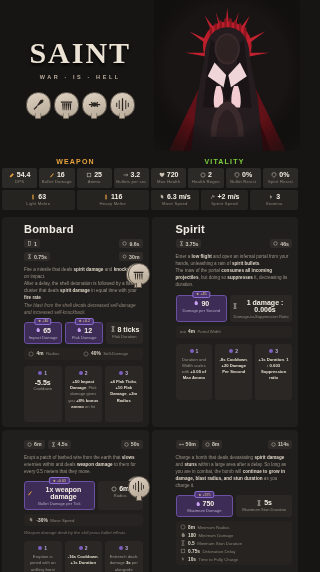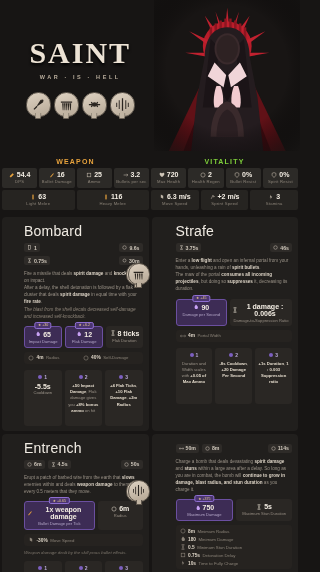--- a/index.html
+++ b/index.html
@@ -49,21 +49,21 @@
   .stat-lbl { font-size: 4.2px; color: #8b8378; margin-top: 1px; letter-spacing: .2px; }
   .sicon { width: 6px; height: 6px; flex: none; }
   .stat-row2 { display: flex; gap: 2px; margin-top: 2px; }
 
   
   .skills { padding: 4px 2px 6px; display: grid; grid-template-columns: 1fr 1fr; gap: 3px; }
   .card { background: #211f1d; border-radius: 4px; padding: 6px 6px 5px 6px; position: relative;
           min-height: 175px; }
   .card.indent { padding-left: 22px; }
   .card.indent-r { padding-left: 24px; }
-  .card-title { font-size: 14px; font-weight: normal; color: #f0ebe3; letter-spacing: .2px; }
+  .card-title { font-size: 11px; font-weight: bold; color: #f0ebe3; letter-spacing: .2px; }
   .chip-row { display: flex; align-items: center; gap: 3px; margin-top: 4px; }
   .chip { background: #2e2b28; border-radius: 2px; padding: 1.5px 3px; font-size: 5.2px;
           color: #cfc7bb; display: flex; align-items: center; gap: 2px; font-weight: bold; }
   .chip .sicon { width: 5px; height: 5px; }
   .chip-spacer { flex: 1; }
   .desc { margin-top: 5px; font-size: 4.6px; line-height: 1.55; color: #9a9287; }
   .desc b { color: #ddd4c6; }
   .desc .em { color: #8d8478; font-style: italic; }
 
   .main-stats { display: flex; gap: 3px; margin-top: 6px; }
@@ -469,21 +469,21 @@
     <div class="card indent-r">
       <div class="medals" style="left:-12px;">
         <div class="medal" style="left:-12px; top:46px;">
           <div class="medal-disc">
             <svg class="medal-glyph" viewBox="0 0 24 24" fill="#2a2520">
                 <path d="M3 7h18v2H3zM5 10l1 11h1l.5-11zM9 10l1 11h1l.5-11zM13 10l1 11h1l.5-11zM17 10l1 11h1l.5-11z"></path>
               </svg>
           </div>
         </div>
       </div>
-      <div class="card-title">Strafe</div>
+      <div class="card-title">Spirit</div>
       <div class="chip-row">
         <div class="chip">
             <svg class="sicon" viewBox="0 0 10 10">
               <path d="M3 1h4M3 9h4M3 1l4 8M7 1L3 9" stroke="#cfc7bb" fill="none"></path>
             </svg>
             <span>3.75s</span>
           </div>
         <div class="chip-spacer"></div>
         <div class="chip">
             <svg class="sicon" viewBox="0 0 10 10">
@@ -552,21 +552,20 @@
       <div class="medals">
         <div class="medal" style="left:-14px; top:46px;">
           <div class="medal-disc">
             <svg class="medal-glyph" viewBox="0 0 24 24" fill="none" stroke="#2a2520" stroke-width="2">
                 <path d="M3 12h18M7 8l2 4-2 4M17 8l-2 4 2 4"></path>
                 <circle cx="12" cy="12" r="2.5" fill="#2a2520"></circle>
               </svg>
           </div>
         </div>
       </div>
-      <div class="card-title">Entrench</div>
       <div class="chip-row">
         <div class="chip">
             <svg class="sicon" viewBox="0 0 10 10">
               <circle cx="5" cy="5" r="3.5" fill="none" stroke="#cfc7bb"></circle>
             </svg>
             <span>6m</span>
           </div>
         <div class="chip">
             <svg class="sicon" viewBox="0 0 10 10">
               <path d="M3 1h4M3 9h4M3 1l4 8M7 1L3 9" stroke="#cfc7bb" fill="none"></path>

